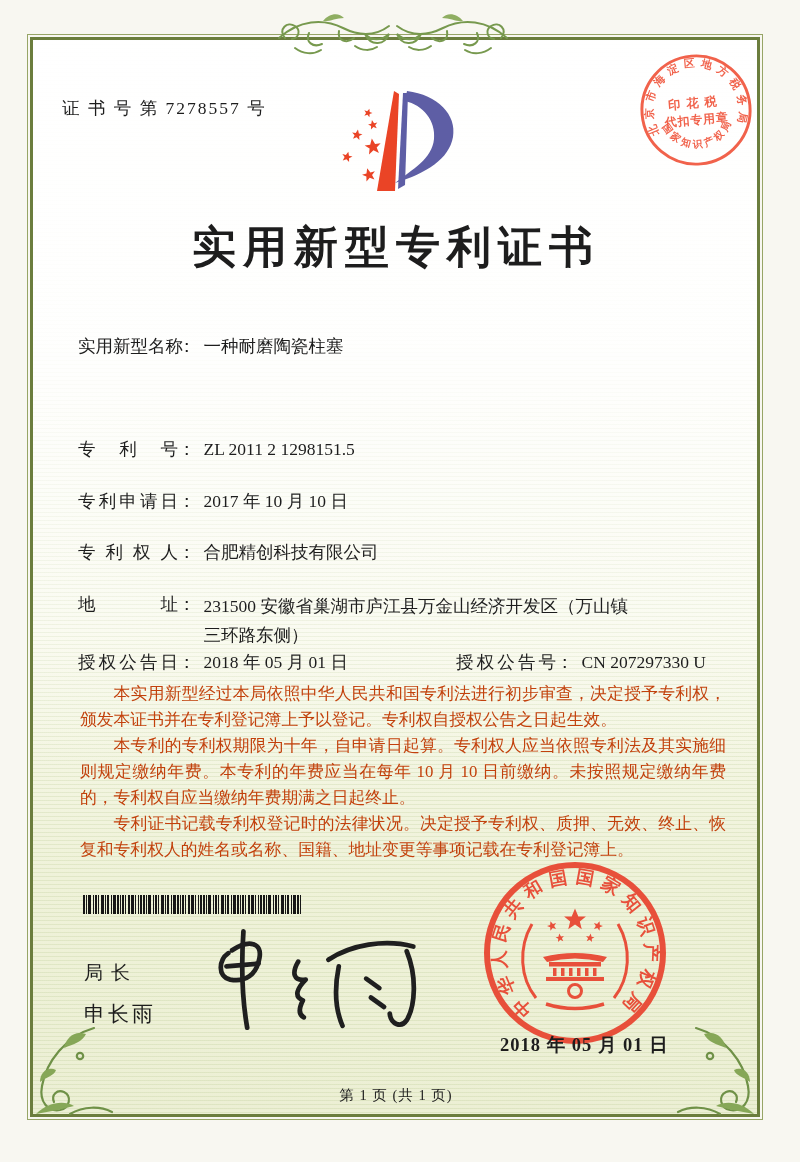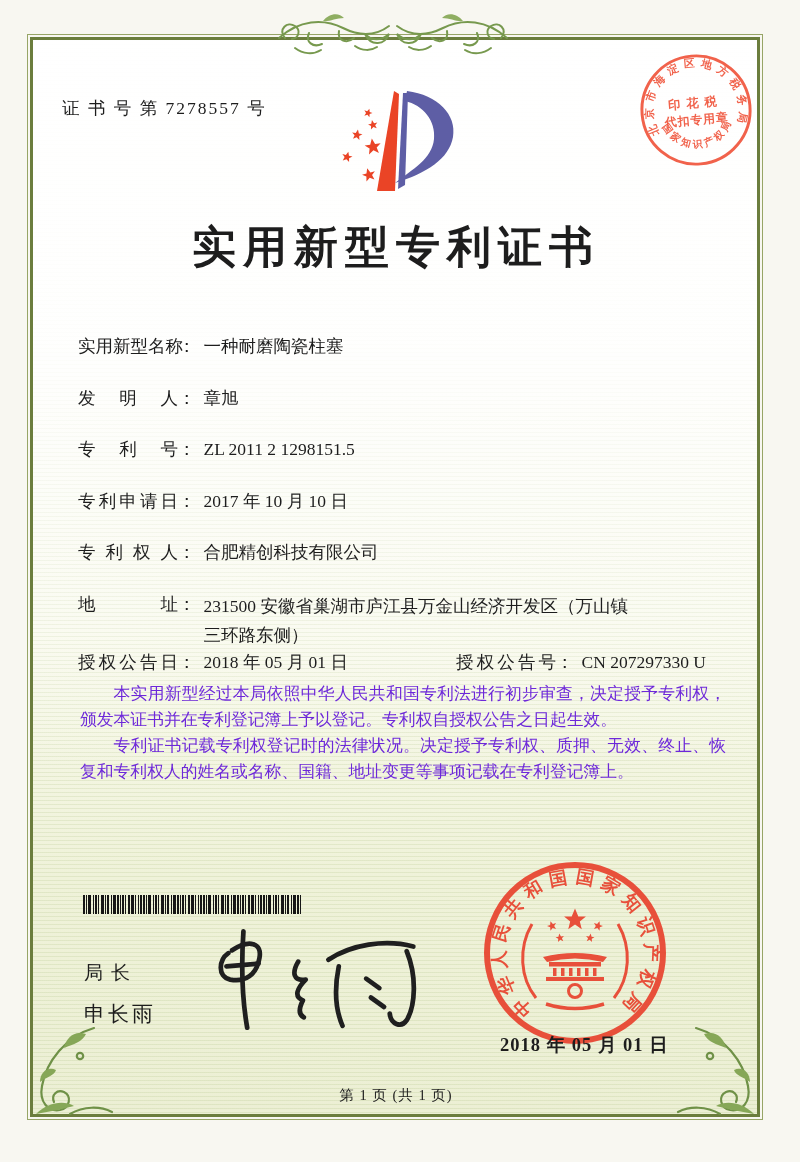--- a/index.html
+++ b/index.html
@@ -33,21 +33,21 @@
     font-size:44px;font-weight:bold;letter-spacing:7px;white-space:nowrap;
   }
   .field-row{position:absolute;left:78px;font-size:17.5px;white-space:nowrap;}
   .flabel{display:inline-block;width:100px;text-align:justify;text-align-last:justify;}
   .fcolon{display:inline-block;}
   .fvalue{margin-left:8px;}
   .fvalue-block{display:inline-block;margin-left:8px;white-space:normal;width:520px;vertical-align:top;line-height:29px;}
   .auth-right{position:absolute;left:378px;top:0;}
   .body-text{
     position:absolute;left:80px;top:681px;width:646px;
-    font-size:16.8px;line-height:26px;text-align:justify;color:#6d28d9;
+    font-size:16.8px;line-height:26px;text-align:justify;color:#c2410c;
   }
   .body-text p{margin:0;text-indent:2em;}
   .sig-title{left:84px;top:960px;font-size:19px;letter-spacing:8px;}
   .sig-name{left:84px;top:1000px;font-size:21px;letter-spacing:3px;}
   .seal-date{left:500px;top:1032px;font-size:18.5px;font-weight:bold;letter-spacing:1px;white-space:nowrap;}
   .footer{left:296px;top:1086px;width:200px;text-align:center;font-size:14.5px;letter-spacing:1px;white-space:nowrap;}
   .tax-stamp{left:637px;top:51px;transform:rotate(-5deg);}
   svg{display:block;}
 </style>
 </head>
@@ -131,23 +131,20 @@
         <textPath href="#taxBottom" startOffset="50%" text-anchor="middle">国家知识产权局</textPath>
       </text>
     </g>
   </svg>
 
   <div class="abs title">实用新型专利证书</div>
 
   <div class="field-row" style="top:334px">
     <span class="flabel">实用新型名称</span><span class="fcolon">：</span><span class="fvalue">一种耐磨陶瓷柱塞</span>
   </div>
-  <div class="field-row" style="top:386px">
-    <span class="flabel">发明人</span><span class="fcolon">：</span><span class="fvalue">章旭</span>
-  </div>
   <div class="field-row" style="top:437px">
     <span class="flabel">专利号</span><span class="fcolon">：</span><span class="fvalue">ZL 2011 2 1298151.5</span>
   </div>
   <div class="field-row" style="top:489px">
     <span class="flabel">专利申请日</span><span class="fcolon">：</span><span class="fvalue">2017 年 10 月 10 日</span>
   </div>
   <div class="field-row" style="top:540px">
     <span class="flabel">专利权人</span><span class="fcolon">：</span><span class="fvalue">合肥精创科技有限公司</span>
   </div>
   <div class="field-row" style="top:592px">
@@ -155,20 +152,21 @@
   </div>
   <div class="field-row" style="top:650px">
     <span class="flabel">授权公告日</span><span class="fcolon">：</span><span class="fvalue">2018 年 05 月 01 日</span>
     <span class="auth-right">
       <span class="flabel">授权公告号</span><span class="fcolon">：</span><span class="fvalue">CN 207297330 U</span>
     </span>
   </div>
 
   <div class="body-text">
     <p>本实用新型经过本局依照中华人民共和国专利法进行初步审查，决定授予专利权，颁发本证书并在专利登记簿上予以登记。专利权自授权公告之日起生效。</p>
+    <p>本专利的专利权期限为十年，自申请日起算。专利权人应当依照专利法及其实施细则规定缴纳年费。本专利的年费应当在每年 10 月 10 日前缴纳。未按照规定缴纳年费的，专利权自应当缴纳年费期满之日起终止。</p>
     <p>专利证书记载专利权登记时的法律状况。决定授予专利权、质押、无效、终止、恢复和专利权人的姓名或名称、国籍、地址变更等事项记载在专利登记簿上。</p>
   </div>
 
   <svg class="abs" style="left:82px;top:894px;" width="220" height="21" viewBox="0 0 220 21">
     <path d="M1,10.5 H219" stroke="#161616" stroke-width="19" stroke-dasharray="2 1 1 1 3 2 1 1 2 1 1 2 3 1 1 1 2 2 1 1 3 1 2 1 1 1 2 1 1 2 2 1 3 1 1 2 1 1 2 1"></path>
   </svg>
 
   <div class="abs sig-title">局长</div>
   <div class="abs sig-name">申长雨</div>
 

